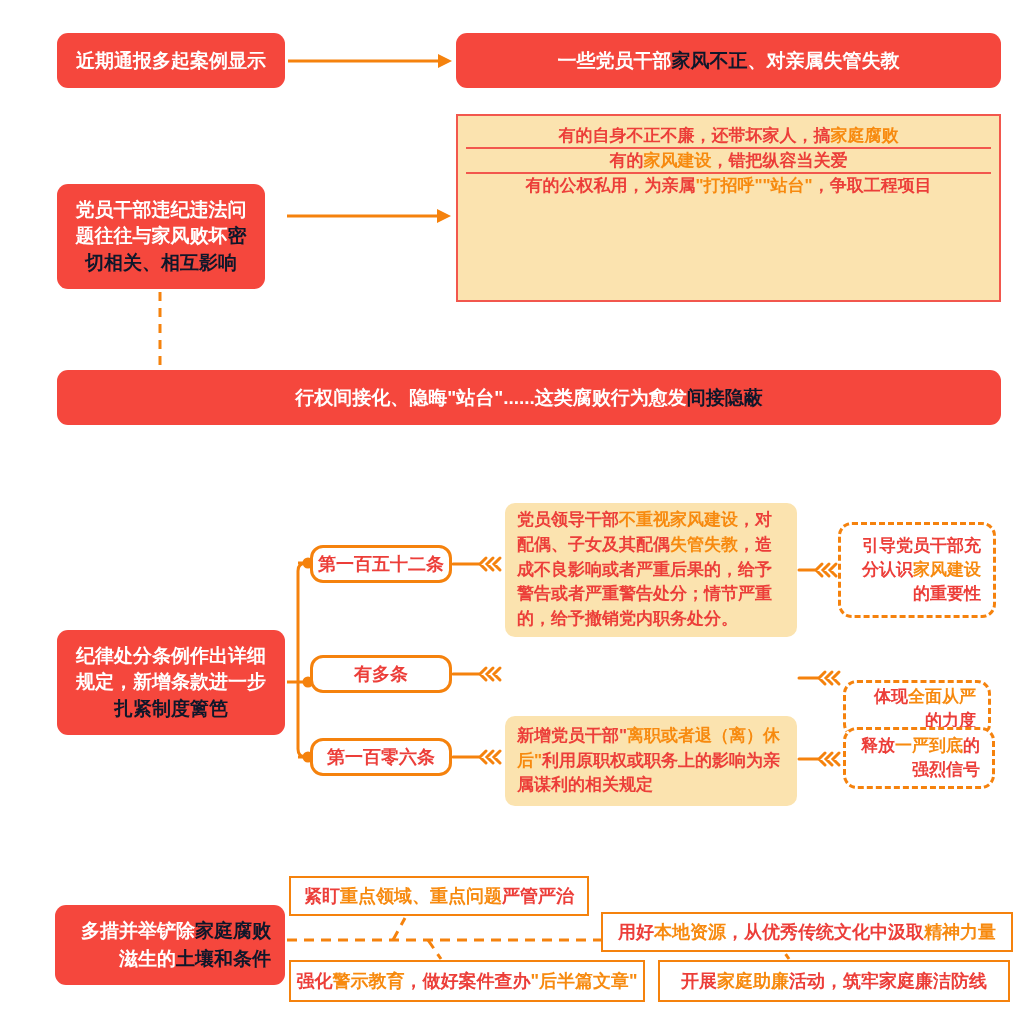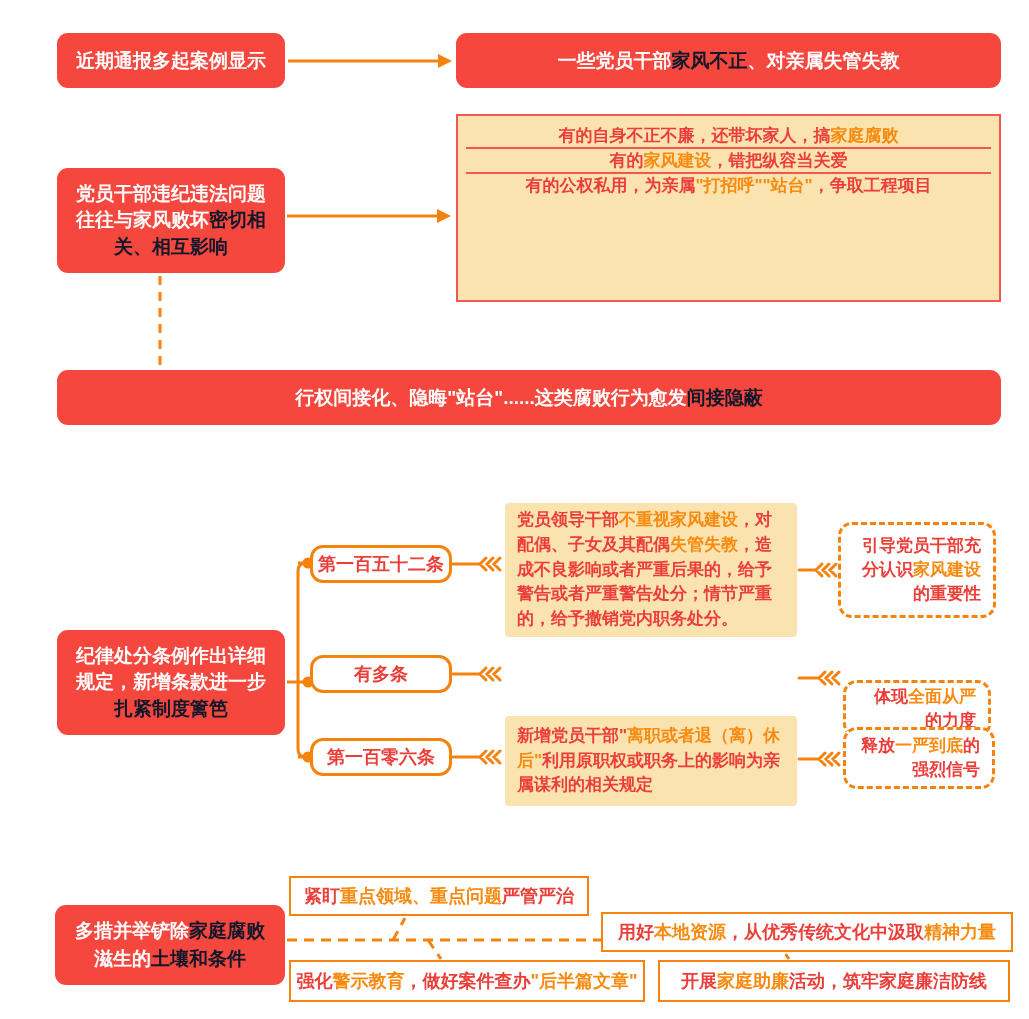--- a/index.html
+++ b/index.html
@@ -7,33 +7,33 @@
     position:relative;width:1029px;height:1019px;background:#fff;overflow:hidden;
     font-family:"Liberation Sans","DejaVu Sans",sans-serif;font-weight:bold;
   }
   .wires{position:absolute;left:0;top:0;z-index:0;}
   .node{position:absolute;z-index:1;box-sizing:border-box;display:flex;align-items:center;justify-content:center;}
   .tx{width:100%;}
   
   .rbox{background:#f5473d;color:#ffffff;border-radius:11px;text-align:center;}
   .box-a{left:57px;top:33px;width:228px;height:55px;font-size:19px;}
   .box-b{left:456px;top:33px;width:545px;height:55px;font-size:19px;}
-  .box-c{left:57px;top:168px;width:228px;height:105px;font-size:19px;line-height:1.4;padding:6px 10px;}
+  .box-c{left:57px;top:184px;width:208px;height:105px;font-size:19px;line-height:1.4;padding:6px 10px;}
   .banner{left:57px;top:370px;width:944px;height:55px;font-size:19px;}
   .box-d{left:57px;top:630px;width:228px;height:105px;font-size:19px;line-height:1.4;padding:8px 12px;text-align:center;}
-  .box-e{left:55px;top:905px;width:230px;height:80px;font-size:19px;line-height:1.45;padding:8px 14px;text-align:center;}
+  .box-e{left:55px;top:905px;width:230px;height:80px;font-size:19px;line-height:1.45;padding:8px 14px;text-align:right;}
   
   .table{left:456px;top:114px;width:545px;height:188px;background:#fbe3af;border:2px solid #f2574d;flex-direction:column;align-items:stretch;padding:8px;z-index:1;position:absolute;box-sizing:border-box;}
   .trow{flex:1;display:flex;align-items:center;justify-content:center;color:#ec3e39;font-size:17px;border-bottom:2px solid #f2574d;text-align:center;}
   .trow.last{border-bottom:none;}
   
   .pill{left:310px;width:142px;height:38px;background:#fff;border:3px solid #f5820d;border-radius:13px;color:#ec3e39;font-size:18px;text-align:center;}
   .pill-1{top:545px;} .pill-2{top:655px;} .pill-3{top:738px;}
   
-  .cbox{left:505px;width:292px;background:#fbe3af;border-radius:4px;color:#ec3e39;font-size:17px;line-height:1.45;padding:0 12px;text-align:left;}
+  .cbox{left:505px;width:292px;background:#fbe3af;border-radius:10px;color:#ec3e39;font-size:17px;line-height:1.45;padding:0 12px;text-align:left;}
   .cbox-1{top:503px;height:134px;}
   .cbox-2{top:649px;height:60px;}
   .cbox-3{top:716px;height:90px;}
   
   .nbox{background:#fff;border:3px dashed #f5820d;border-radius:14px;color:#ec3e39;font-size:17px;line-height:1.4;padding:6px 12px;text-align:right;}
   .nbox-1{left:838px;top:522px;width:158px;height:96px;}
   .nbox-2{left:843px;top:680px;width:148px;height:58px;}
   .nbox-3{left:843px;top:727px;width:152px;height:62px;}
   
   .mbox{background:#fff;border:2px solid #f5820d;color:#ec3e39;font-size:18px;white-space:nowrap;text-align:center;}

